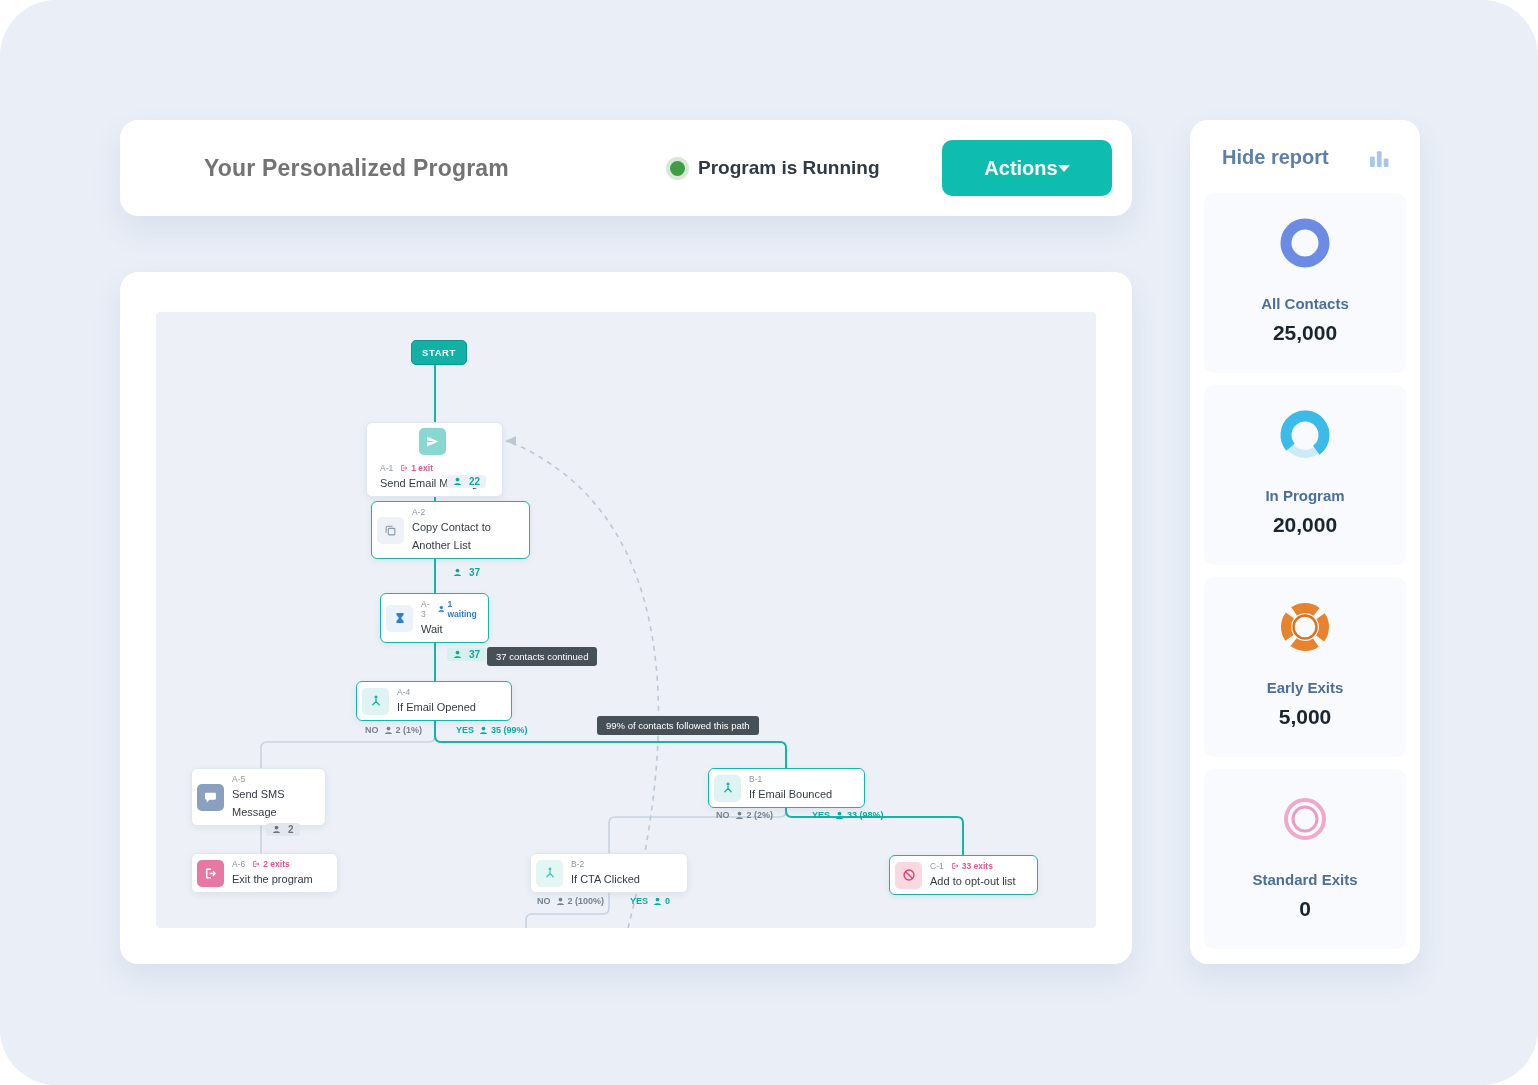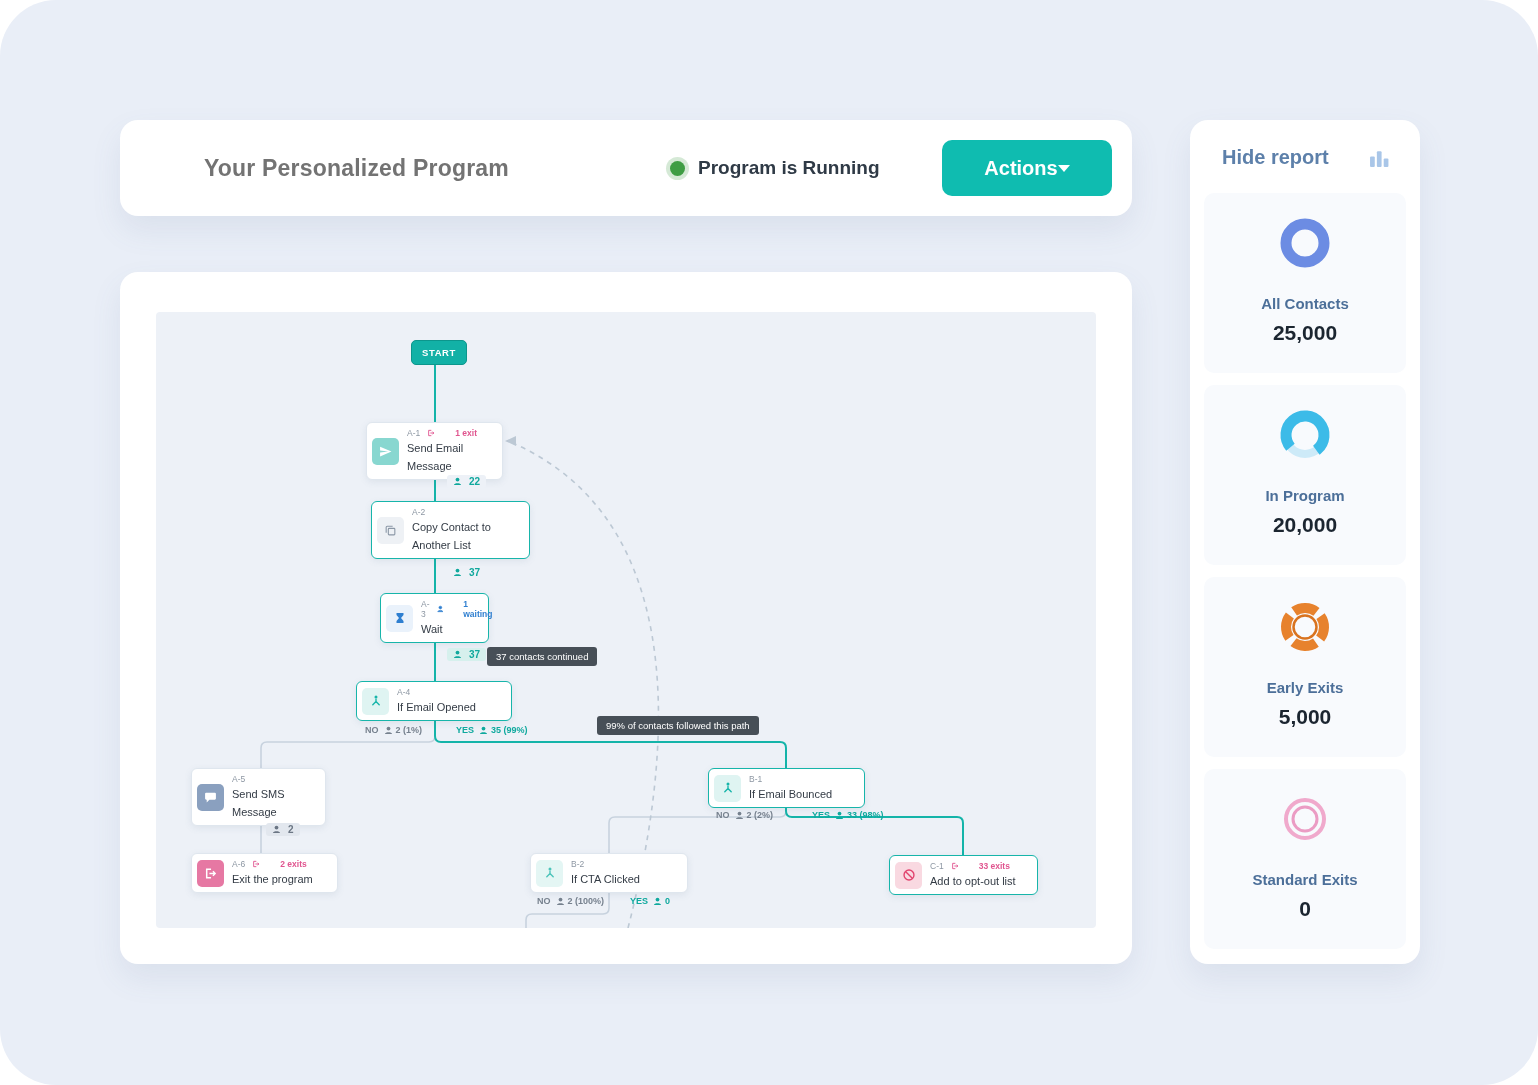--- a/index.html
+++ b/index.html
@@ -32,21 +32,21 @@
 
   .node { position:absolute; display:flex; align-items:center; gap:8px; background:#fff;
     border:1px solid #dfe6ee; border-radius:6px; padding:5px 10px 5px 5px;
     box-shadow:0 2px 7px rgba(100,120,150,.12); cursor:pointer; }
   .node.active { border:1.5px solid #17b5aa; }
   .node-icon { width:27px; height:27px; border-radius:5px; display:flex; align-items:center; justify-content:center; flex:0 0 auto; }
   .node-body { display:block; }
   .node-meta { display:flex; align-items:center; gap:7px; }
   .node-id { font-size:8.5px; color:#8d97a3; }
   .node-title { font-size:11px; color:#333b45; margin-top:2px; line-height:1.25; }
-  .tag { display:inline-flex; align-items:center; gap:20px; font-size:8.5px; font-weight:700; }
+  .tag { display:inline-flex; align-items:center; gap:3px; font-size:8.5px; font-weight:700; }
   .tag.pink { color:#e0558f; }
   .tag.blue { color:#2f7fd0; }
   .tag svg { width:8px; height:8px; fill:currentColor; stroke:currentColor; }
 
   .count { position:absolute; display:flex; align-items:center; gap:7px; font-size:10px; font-weight:700;
     color:#10a89d; background:#edf1f7; padding:1px 6px; border-radius:3px; }
   .count.pill-teal { background:#d6f0ed; }
   .count.pill-gray { background:#e2e7ee; color:#6b7684; }
   .pico { width:9px; height:9px; fill:currentColor; }
 
@@ -112,21 +112,21 @@
         <path class="ln-gray" d="M105,492 L105,541"></path>
         <path class="ln-gray" d="M630,492 L630,499 Q630,505 624,505 L459,505 Q453,505 453,511 L453,541"></path>
         <path class="ln-teal" d="M630,492 L630,499 Q630,505 636,505 L801,505 Q807,505 807,511 L807,543"></path>
         <path class="ln-gray" d="M453,578 L453,596 Q453,602 447,602 L376,602 Q370,602 370,608 L370,616"></path>
         <path class="ln-dash" d="M472,616 C504,492 556,214 352,129"></path>
         <polygon points="349,129 360,124 360,134" fill="#bcc8d4"></polygon>
       </svg>
 
       <div class="start-node">START</div>
 
-      <div class="node" style="left:210px;top:110px;width:137px;">
+      <div class="node" style="left:210px;top:110px;width:137px;flex-direction:column;">
         <span class="node-icon" style="background:#88d7d0">
           <svg width="13" height="13" viewBox="0 0 24 24">
               <path fill="#fff" d="M2 21l21-9L2 3v7l15 2-15 2z"></path>
             </svg>
         </span>
         <span class="node-body">
           <span class="node-meta">
             <span class="node-id">A-1</span>
             <span class="tag pink">
               <svg viewBox="0 0 24 24">

